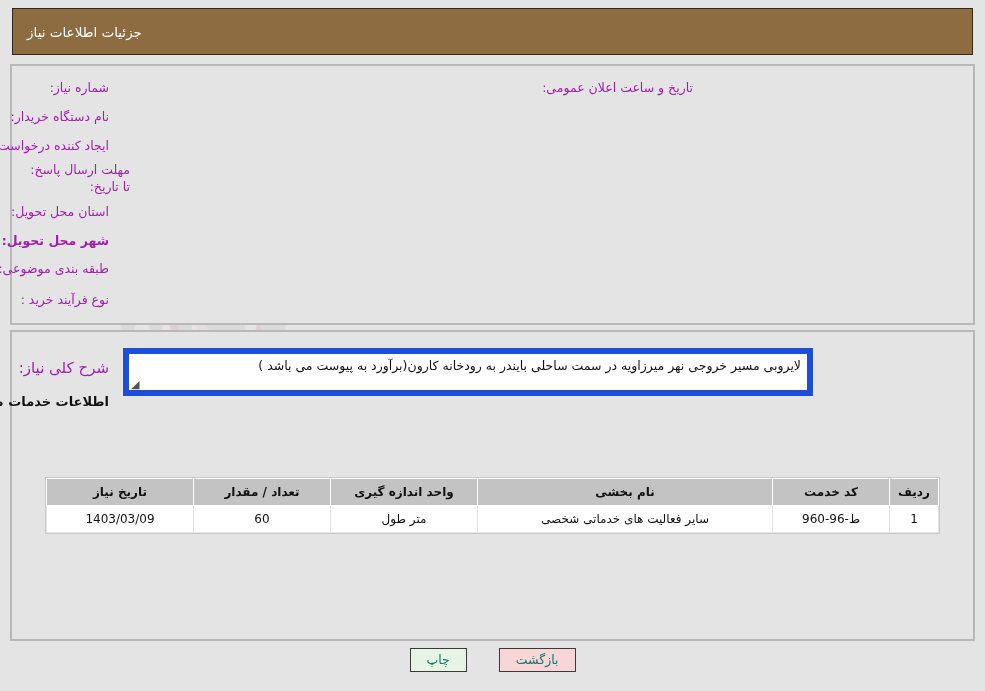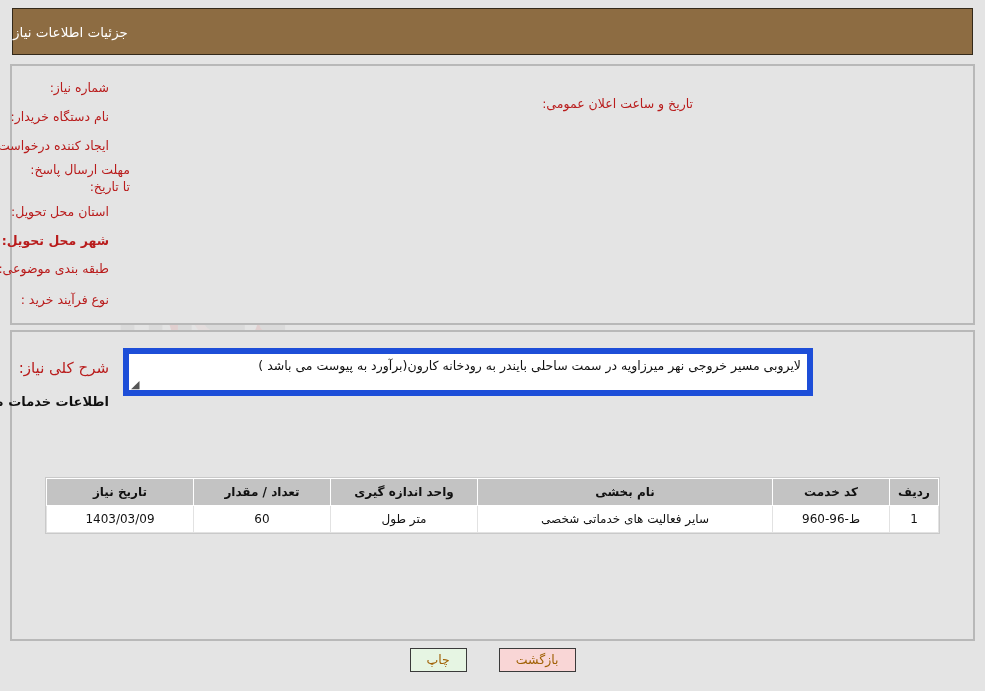--- a/index.html
+++ b/index.html
@@ -28,20 +28,21 @@
     box-sizing: border-box;
     display: flex;
     align-items: center;
     justify-content: flex-start;
     padding-right: 0;
   }
   .page-header .title {
     color: #ffffff;
     font-size: 13.5px;
     margin-right: auto;
+    padding-left: 14px;
     white-space: nowrap;
   }
 
   
   .panel {
     position: absolute;
     border: 2px solid #b8b8b8;
     background: #e4e4e4;
     box-sizing: border-box;
   }
@@ -50,21 +51,21 @@
 
   
   .row {
     position: absolute;
     display: flex;
     align-items: center;
     white-space: nowrap;
   }
   .lbl {
     font-size: 12.5px;
-    color: #b91c1c;
+    color: #a21caf;
     line-height: 1.35;
   }
   .lbl-2line { white-space: normal; text-align: left; }
 
   .box {
     border: 1px solid #2a2a2a;
     background: #ffffff;
     box-sizing: border-box;
     height: 21px;
     line-height: 19px;
@@ -183,21 +184,21 @@
     display: flex;
     justify-content: center;
     gap: 10px;
     direction: rtl;
   }
   .btn {
     border: 1px solid #3a3a3a;
     font-size: 12.5px;
     padding: 3px 16px;
     cursor: pointer;
-    color: #a16207;
+    color: #0f766e;
     line-height: 16px;
     font-family: inherit;
   }
   .btn-print  { background: #e6f5e3; }
   .btn-back   { background: #f9d6d6; margin-left: 22px; }
 
   
   .watermark {
     position: absolute;
     top: 232px;
@@ -228,21 +229,21 @@
   </svg>
 </div>
 
 <div class="panel panel-top"></div>
 
 <div class="row" style="top:80px; right:876px;">
   <span class="lbl">شماره نیاز:</span>
 </div>
 <div class="box center" style="position:absolute; top:80px; right:612px; width:250px;">1103094113000044</div>
 
-<div class="row" style="top:96px; right:292px;justify-content:flex-end;">
+<div class="row" style="top:80px; right:292px;justify-content:flex-end;">
   <span class="lbl">تاریخ و ساعت اعلان عمومی:</span>
 </div>
 <div class="box center" style="position:absolute; top:80px; right:104px; width:180px;">1403/03/06 - 13:32</div>
 
 <div class="row" style="top:109px; right:876px;">
   <span class="lbl">نام دستگاه خریدار:</span>
 </div>
 <div class="box right" style="position:absolute; top:108px; right:233px; width:629px;">شهرداری خرمشهر استان خوزستان</div>
 
 <div class="row" style="top:138px; right:876px;">

